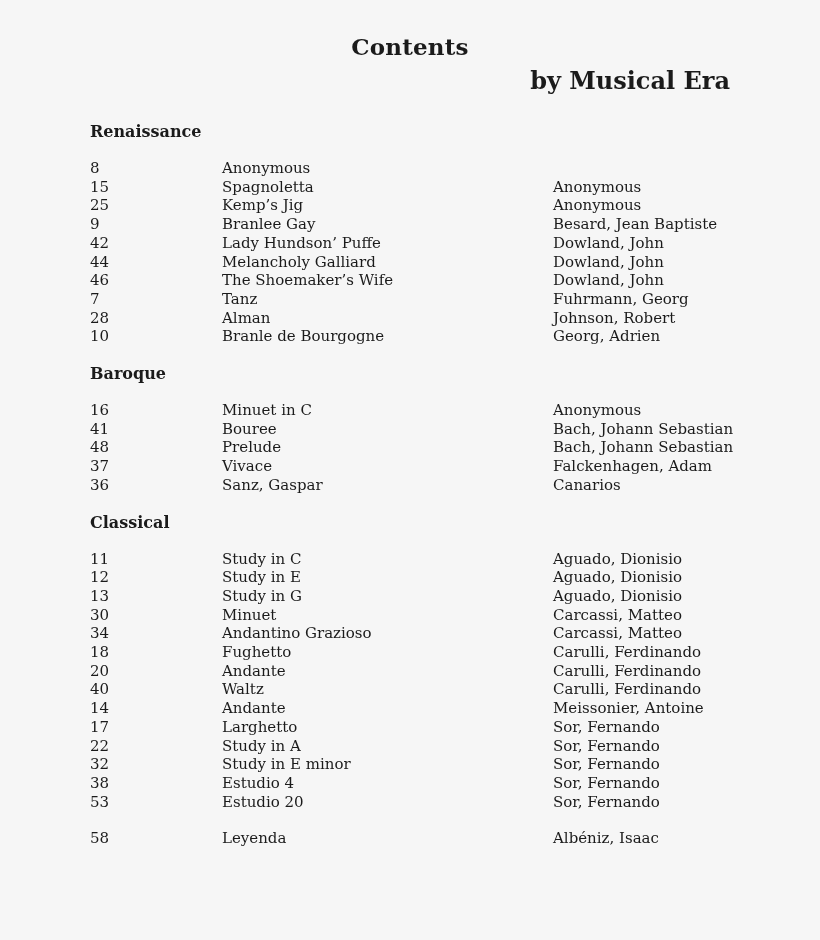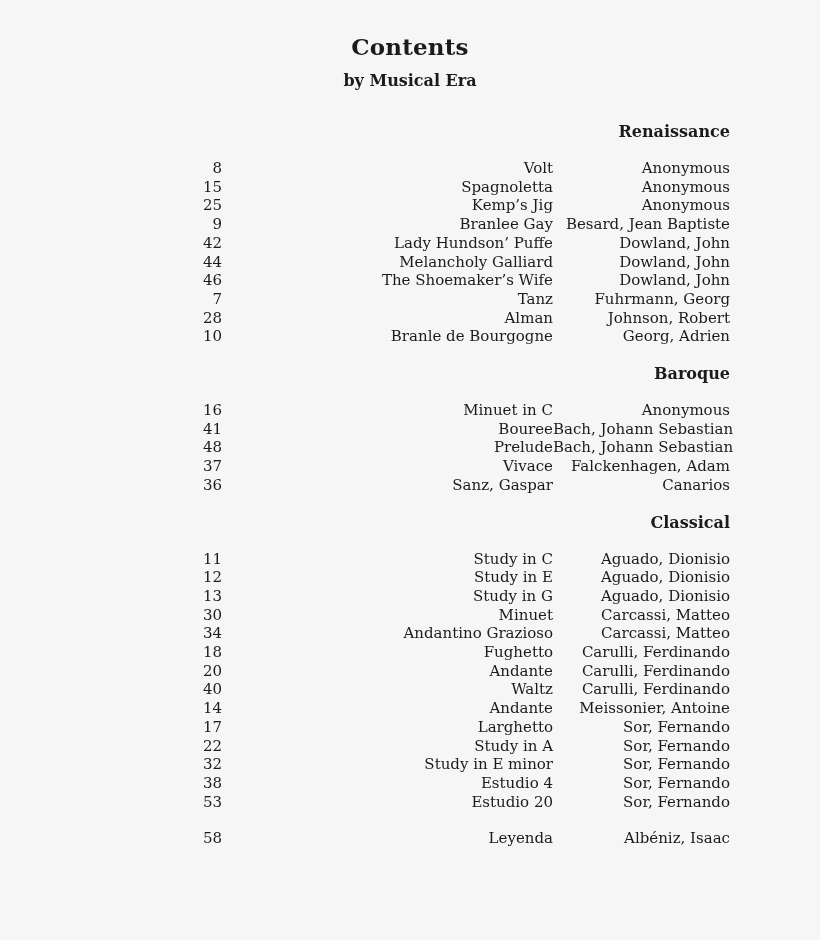--- a/index.html
+++ b/index.html
@@ -23,28 +23,27 @@
   .doc-title {
     margin: 0;
     font-size: 23px;
     font-weight: bold;
     line-height: 27px;
     text-align: center;
     letter-spacing: 0.2px;
   }
   .doc-subtitle {
     margin: 11px 0 0 0;
-    font-size: 16px;
+    font-size: 24px;
     font-weight: bold;
     line-height: 20px;
-    text-align: center;
+    text-align: right;
   }
   .sections {
     margin-top: 31px;
-    text-align: right;
   }
   .era-section {
     margin-bottom: 18px;
   }
   .era-heading {
     margin: 0 0 18px 0;
     font-size: 16px;
     font-weight: bold;
     line-height: 19px;
   }
@@ -64,21 +63,20 @@
 
 <div class="page">
   <h1 class="doc-title">Contents</h1>
   <h2 class="doc-subtitle">by Musical Era</h2>
   <div class="sections">
   <section class="era-section">
     <h3 class="era-heading">Renaissance</h3>
     <div class="section-rows">
   <div class="toc-row">
     <span class="col col-page">8</span>
-    <span class="col col-title">Volt</span>
     <span class="col col-composer">Anonymous</span>
   </div>
 
   <div class="toc-row">
     <span class="col col-page">15</span>
     <span class="col col-title">Spagnoletta</span>
     <span class="col col-composer">Anonymous</span>
   </div>
 
   <div class="toc-row">

